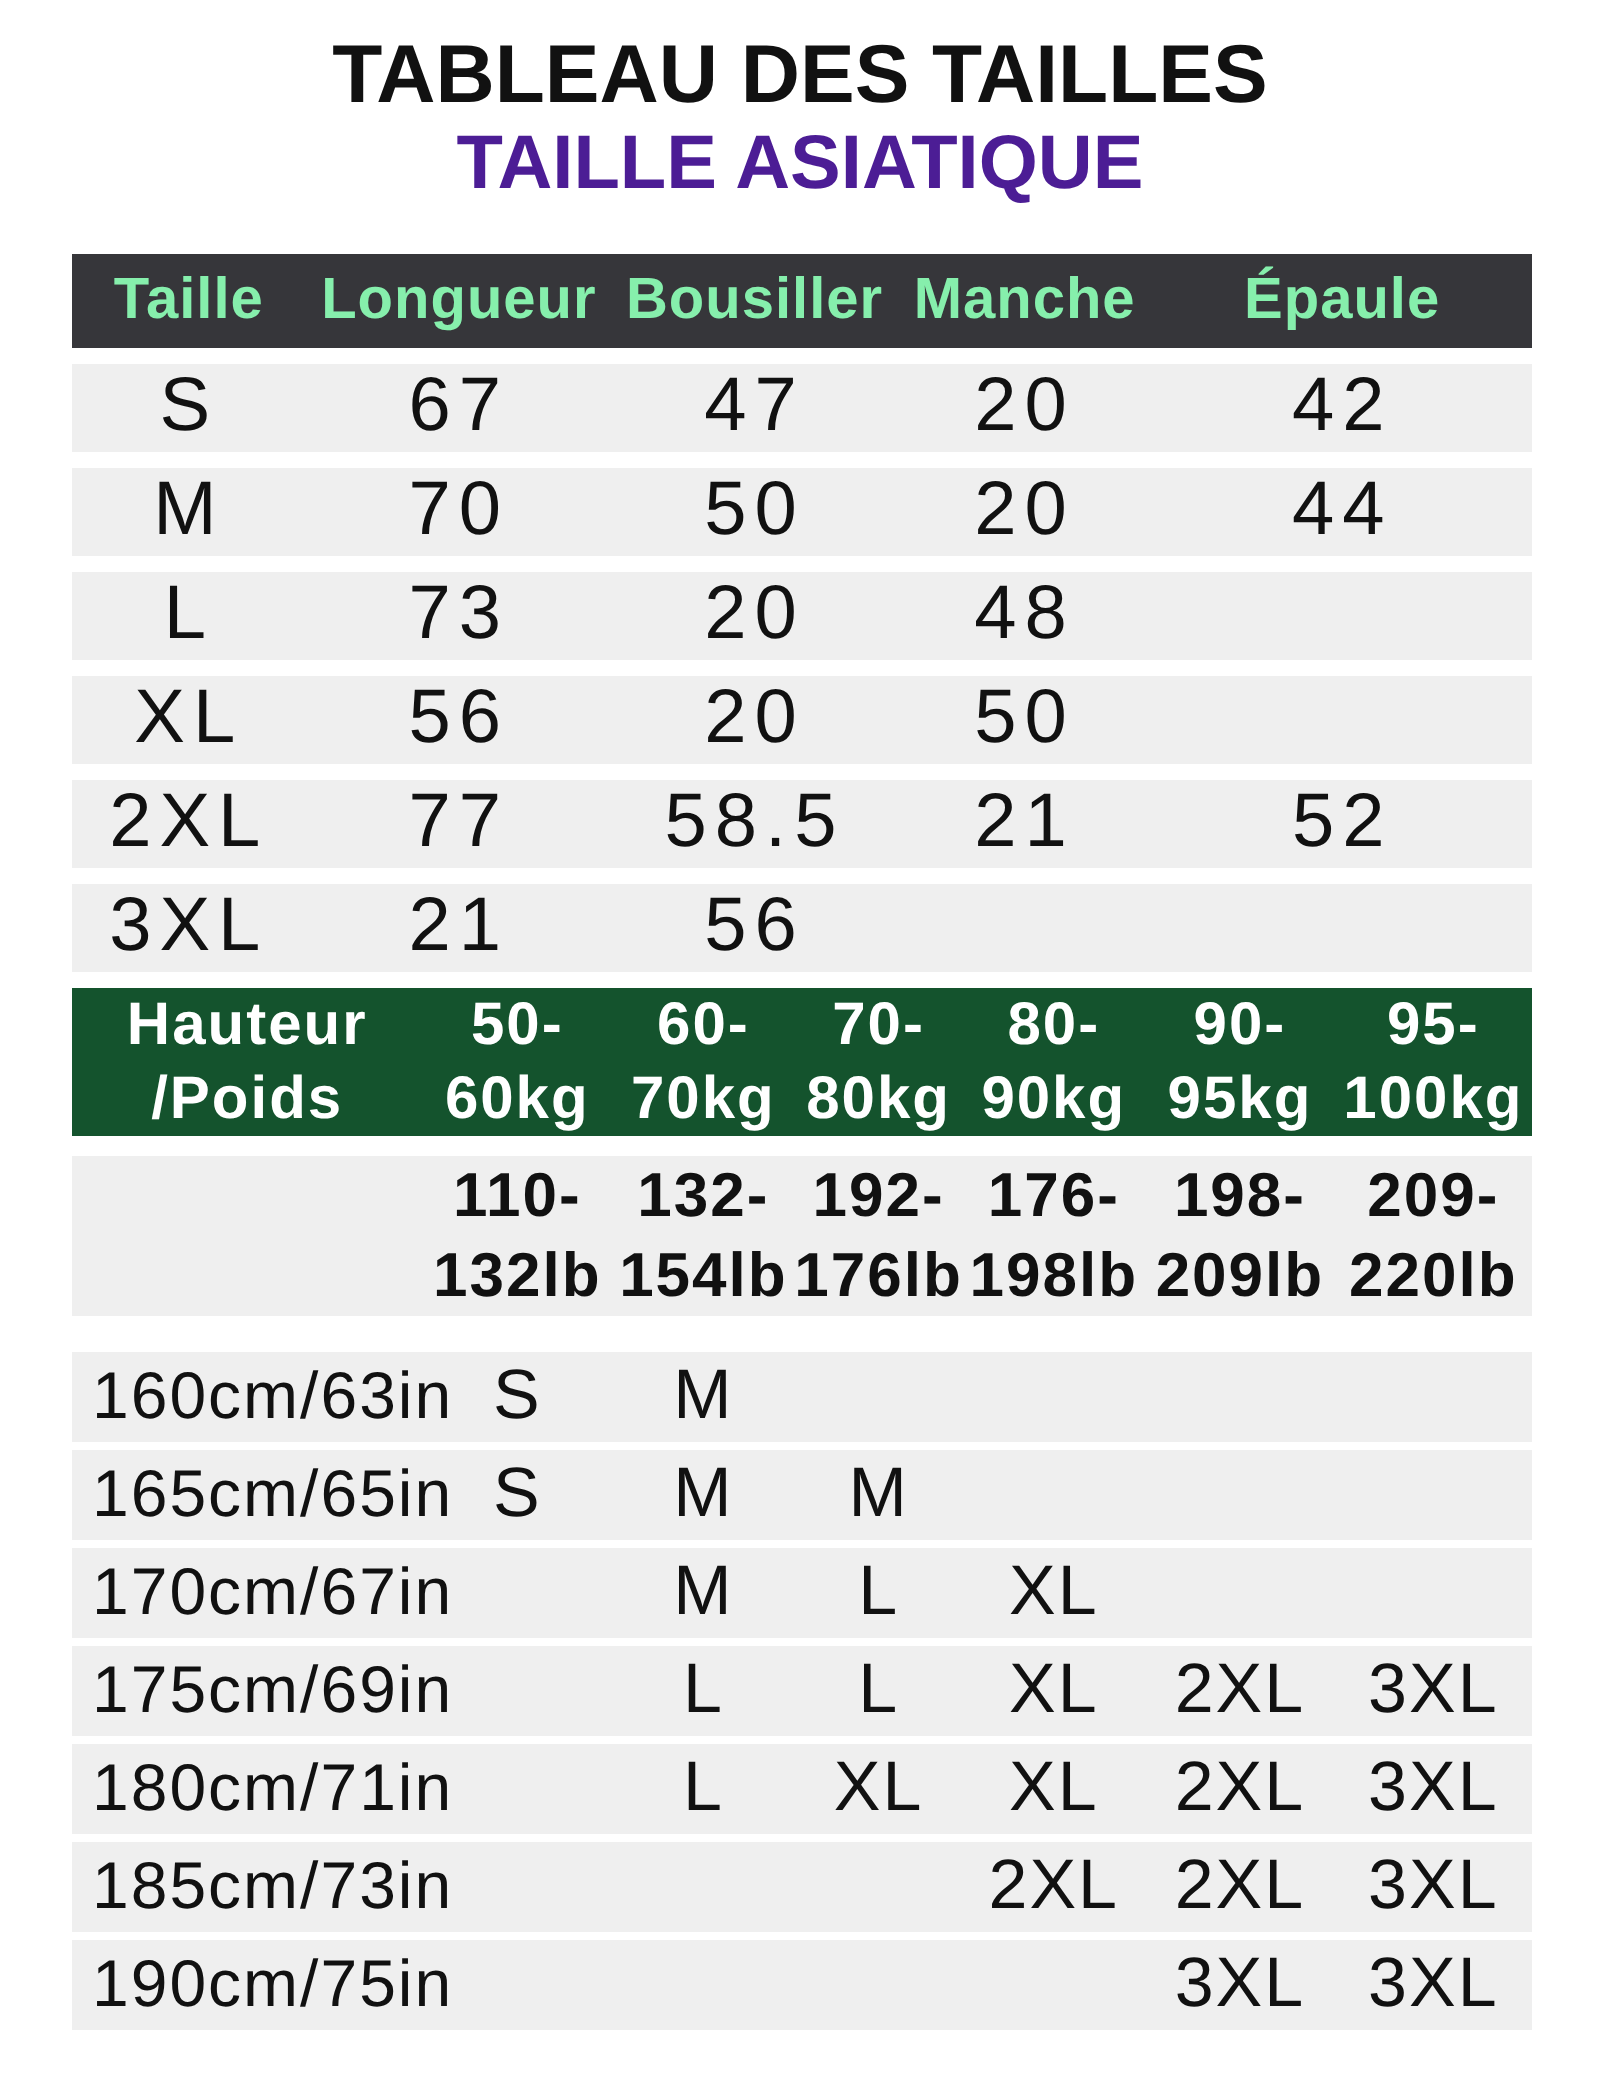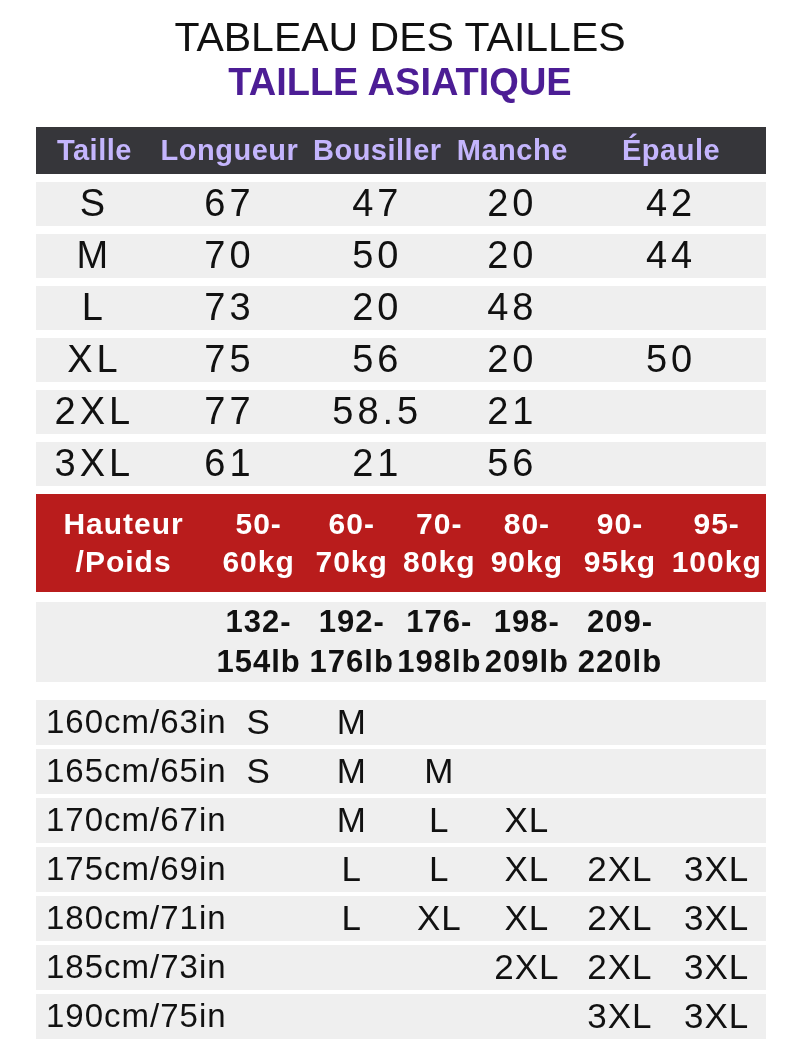--- a/index.html
+++ b/index.html
@@ -8,21 +8,21 @@
     background: #ffffff;
     font-family: "Liberation Sans", "DejaVu Sans", sans-serif;
     color: #111111;
     overflow: hidden;
   }
   
   .titles { text-align: center; }
   .main-title {
     margin-top: 16px;
     font-size: 41px;
-    font-weight: 400;
+    font-weight: 700;
     letter-spacing: 0px;
     color: #111111;
     line-height: 1.05;
   }
   .sub-title {
     margin-top: 4px;
     font-size: 38px;
     font-weight: 800;
     color: #4c1d95;
     line-height: 1.05;
@@ -41,40 +41,40 @@
     display: flex;
     align-items: center;
     justify-content: center;
   }
   
   .t-head {
     height: 47px;
     background: #36363a;
   }
   .t-head .cell {
-    color: #c4b5fd;
+    color: #86efac;
     font-weight: 700;
     font-size: 29px;
     letter-spacing: 0.5px;
   }
   .t-row {
     height: 44px;
     margin-top: 8px;
     background: #efefef;
   }
   .t-row .cell {
     font-size: 38px;
     font-weight: 400;
     letter-spacing: 4px;
   }
   
   .f-head {
-    height: 98px;
+    height: 74px;
     margin-top: 8px;
-    background: #b91c1c;
+    background: #14532d;
   }
   .f-head .cell {
     flex-direction: column;
     color: #ffffff;
     font-weight: 700;
     font-size: 30px;
     line-height: 1.25;
     letter-spacing: 1px;
   }
   .lb-row {
@@ -144,34 +144,33 @@
       <div class="cell">44</div>
     </div>
     <div class="t-row row5">
       <div class="cell">L</div>
       <div class="cell">73</div>
       <div class="cell">20</div>
       <div class="cell">48</div>
     </div>
     <div class="t-row row5">
       <div class="cell">XL</div>
-      <div class="cell">75</div>
       <div class="cell">56</div>
       <div class="cell">20</div>
       <div class="cell">50</div>
     </div>
     <div class="t-row row5">
       <div class="cell">2XL</div>
       <div class="cell">77</div>
       <div class="cell">58.5</div>
       <div class="cell">21</div>
+      <div class="cell">52</div>
     </div>
     <div class="t-row row5">
       <div class="cell">3XL</div>
-      <div class="cell">61</div>
       <div class="cell">21</div>
       <div class="cell">56</div>
     </div>
   </section>
 
   <section>
     <div class="f-head row7">
       <div class="cell">
         <span>Hauteur</span>
         <span>/Poids</span>
@@ -197,20 +196,24 @@
         <span>95kg</span>
       </div>
       <div class="cell">
         <span>95-</span>
         <span>100kg</span>
       </div>
     </div>
 
     <div class="lb-row row7">
       <div class="cell"></div>
+      <div class="cell">
+        <span>110-</span>
+        <span>132lb</span>
+      </div>
       <div class="cell">
         <span>132-</span>
         <span>154lb</span>
       </div>
       <div class="cell">
         <span>192-</span>
         <span>176lb</span>
       </div>
       <div class="cell">
         <span>176-</span>

